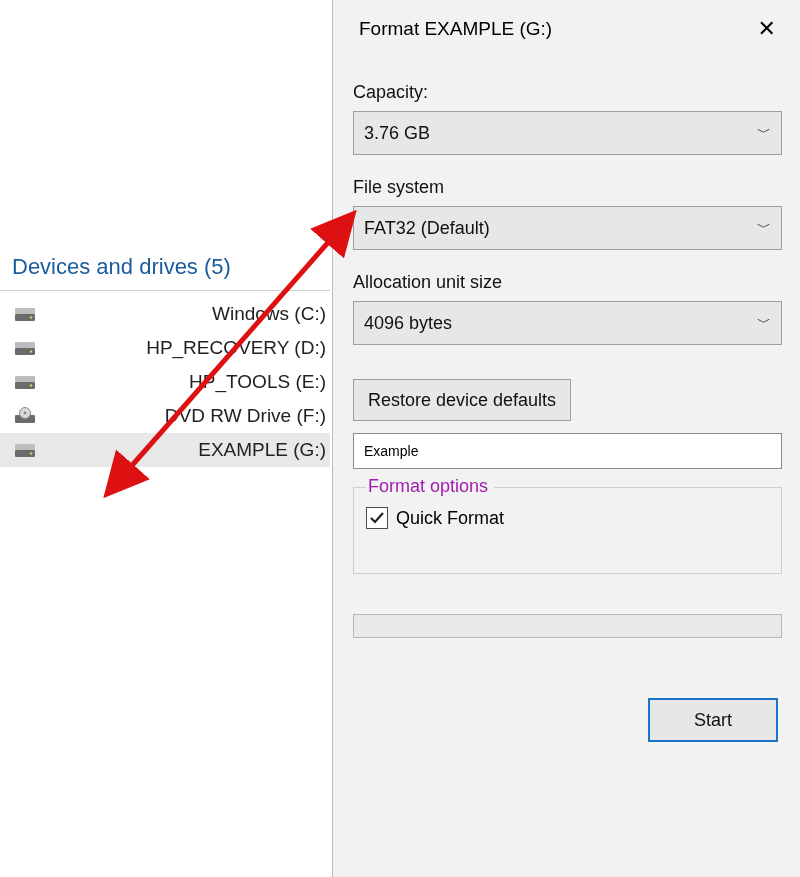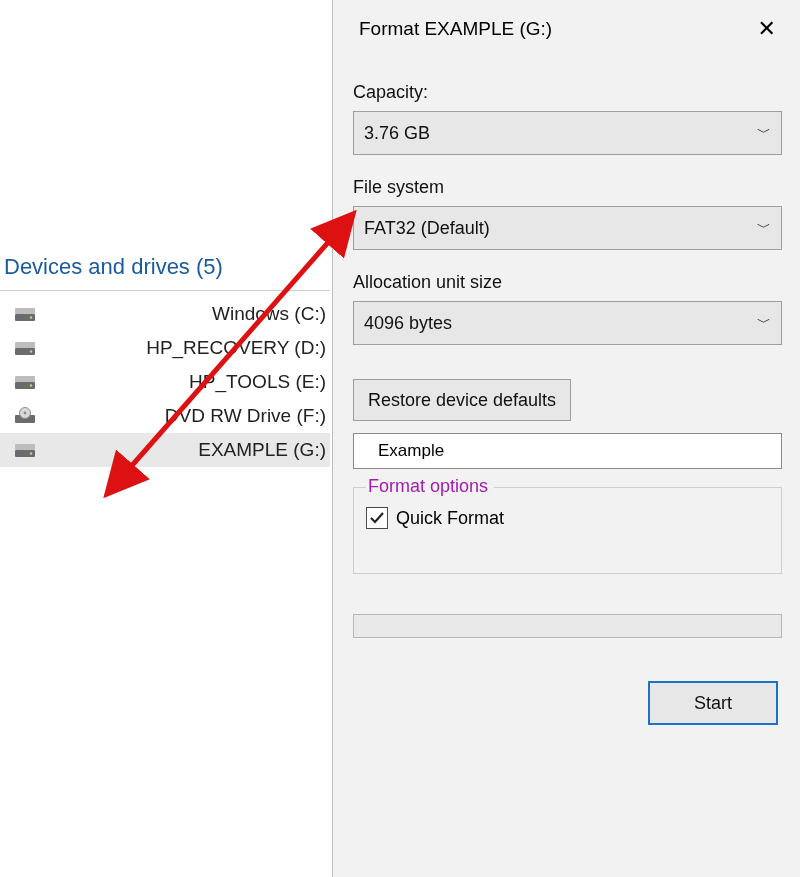--- a/index.html
+++ b/index.html
@@ -19,21 +19,21 @@
     
     .explorer {
       position: absolute;
       left: 0;
       top: 250px;
       width: 330px;
     }
     .section-header {
       color: #1a5b9e;
       font-size: 22px;
-      padding: 4px 8px 10px 4px;
+      padding: 4px 8px 10px 12px;
       border-bottom: 1px solid #d0d0d0;
       margin-bottom: 6px;
     }
     .drive-list { }
     .drive-item {
       display: flex;
       align-items: center;
       gap: 10px;
       padding: 6px 4px 6px 14px;
       font-size: 19px;
@@ -108,22 +108,22 @@
       height: 36px;
       font-size: 18px;
       color: #111;
       cursor: pointer;
     }
     .text-input {
       width: 100%;
       height: 36px;
       border: 1px solid #8a8a8a;
       background: #fff;
-      font-size: 17px;
-      padding: 0 24px;
+      font-size: 14px;
+      padding: 0 10px;
       outline: none;
     }
     .groupbox {
       border: 1px solid #cfcfcf;
       background: #f2f2f2;
       margin-top: 18px;
       padding: 0 12px 44px 12px;
       position: relative;
     }
     .groupbox-title {
@@ -156,21 +156,21 @@
       width: 100%;
       height: 24px;
       border: 1px solid #b7b7b7;
       background: #e9e9e9;
       margin-top: 40px;
     }
     .dialog-buttons {
       display: flex;
       justify-content: flex-end;
       gap: 20px;
-      margin-top: 43px;
+      margin-top: 60px;
       padding-right: 4px;
     }
     .dialog-buttons .btn {
       width: 130px;
       justify-content: center;
     }
     .btn.primary {
       border: 2px solid #1a73c9;
     }
 

